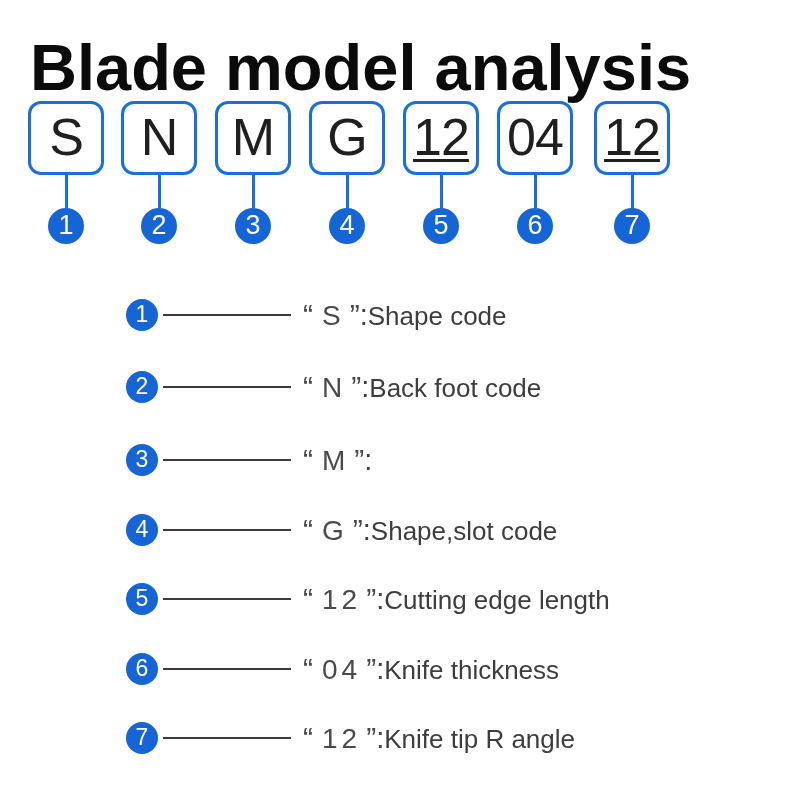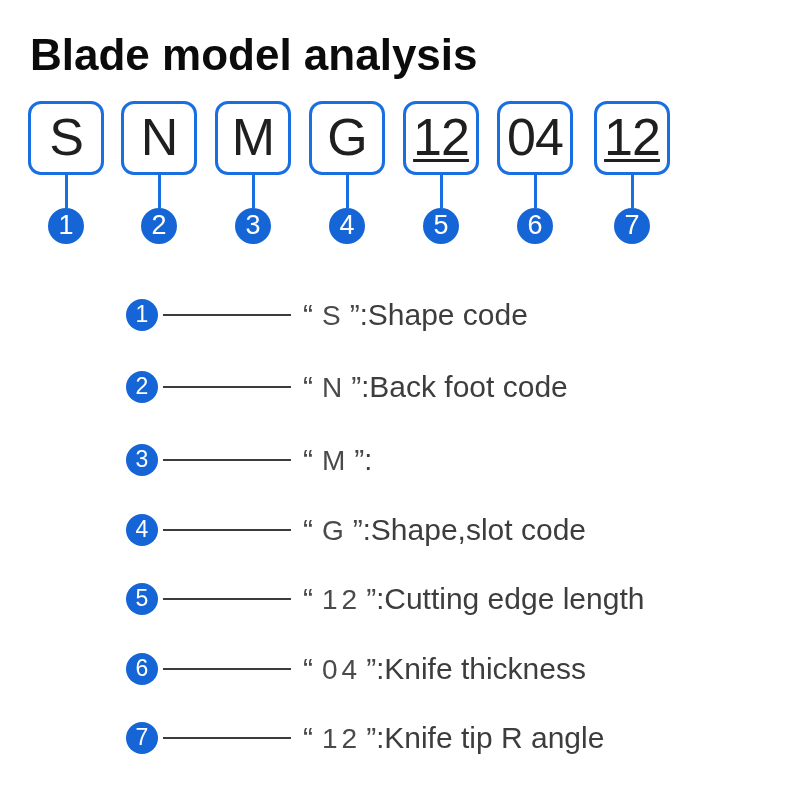--- a/index.html
+++ b/index.html
@@ -17,21 +17,21 @@
     width: 800px;
     height: 800px;
     background: #ffffff;
     font-family: "Liberation Sans", sans-serif;
     overflow: hidden;
   }
   .title {
     position: absolute;
     left: 30px;
     top: 30px;
-    font-size: 44px;
+    font-size: 65px;
     font-weight: 700;
     letter-spacing: 0px;
     color: var(--title-dark);
     white-space: nowrap;
   }
   
   .unit {
     position: absolute;
     top: 101px;
     width: 76px;
@@ -122,21 +122,21 @@
     color: #4a4a4a;
     letter-spacing: 4px;
     padding: 0 5px 0 9px;
     line-height: 1;
   }
   .colon {
     font-size: 29px;
     line-height: 1;
   }
   .desc {
-    font-size: 30px;
+    font-size: 26px;
     line-height: 1;
   }
 </style>
 </head>
 <body>
 
 <div class="canvas">
 
   <h1 class="title">Blade model analysis</h1>
 

